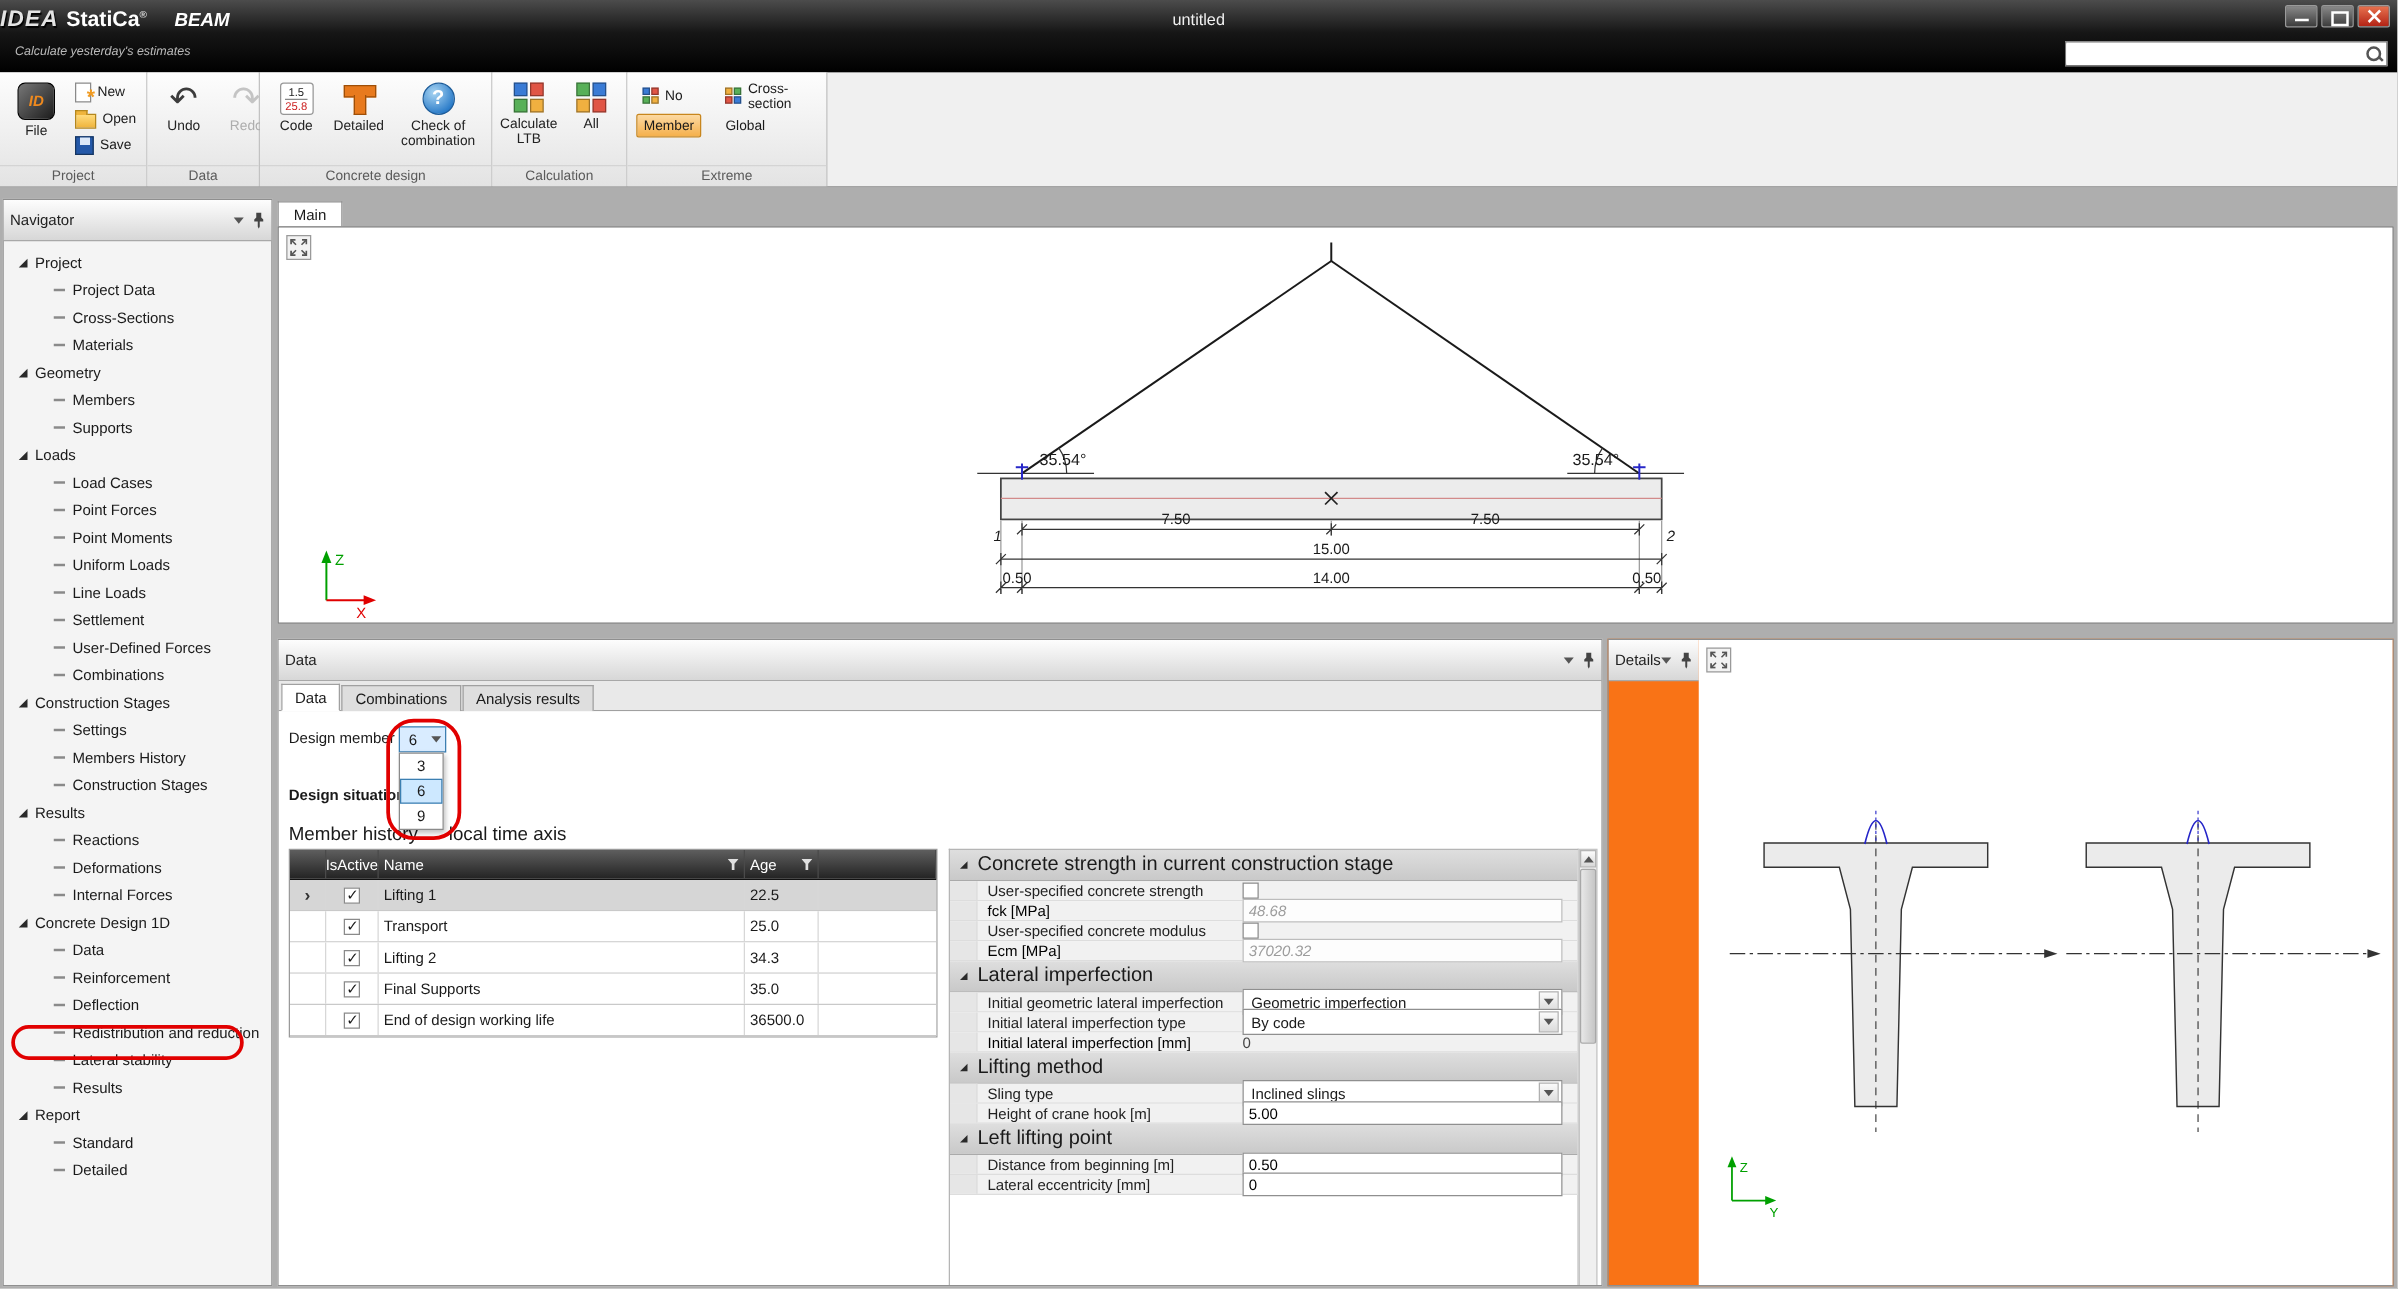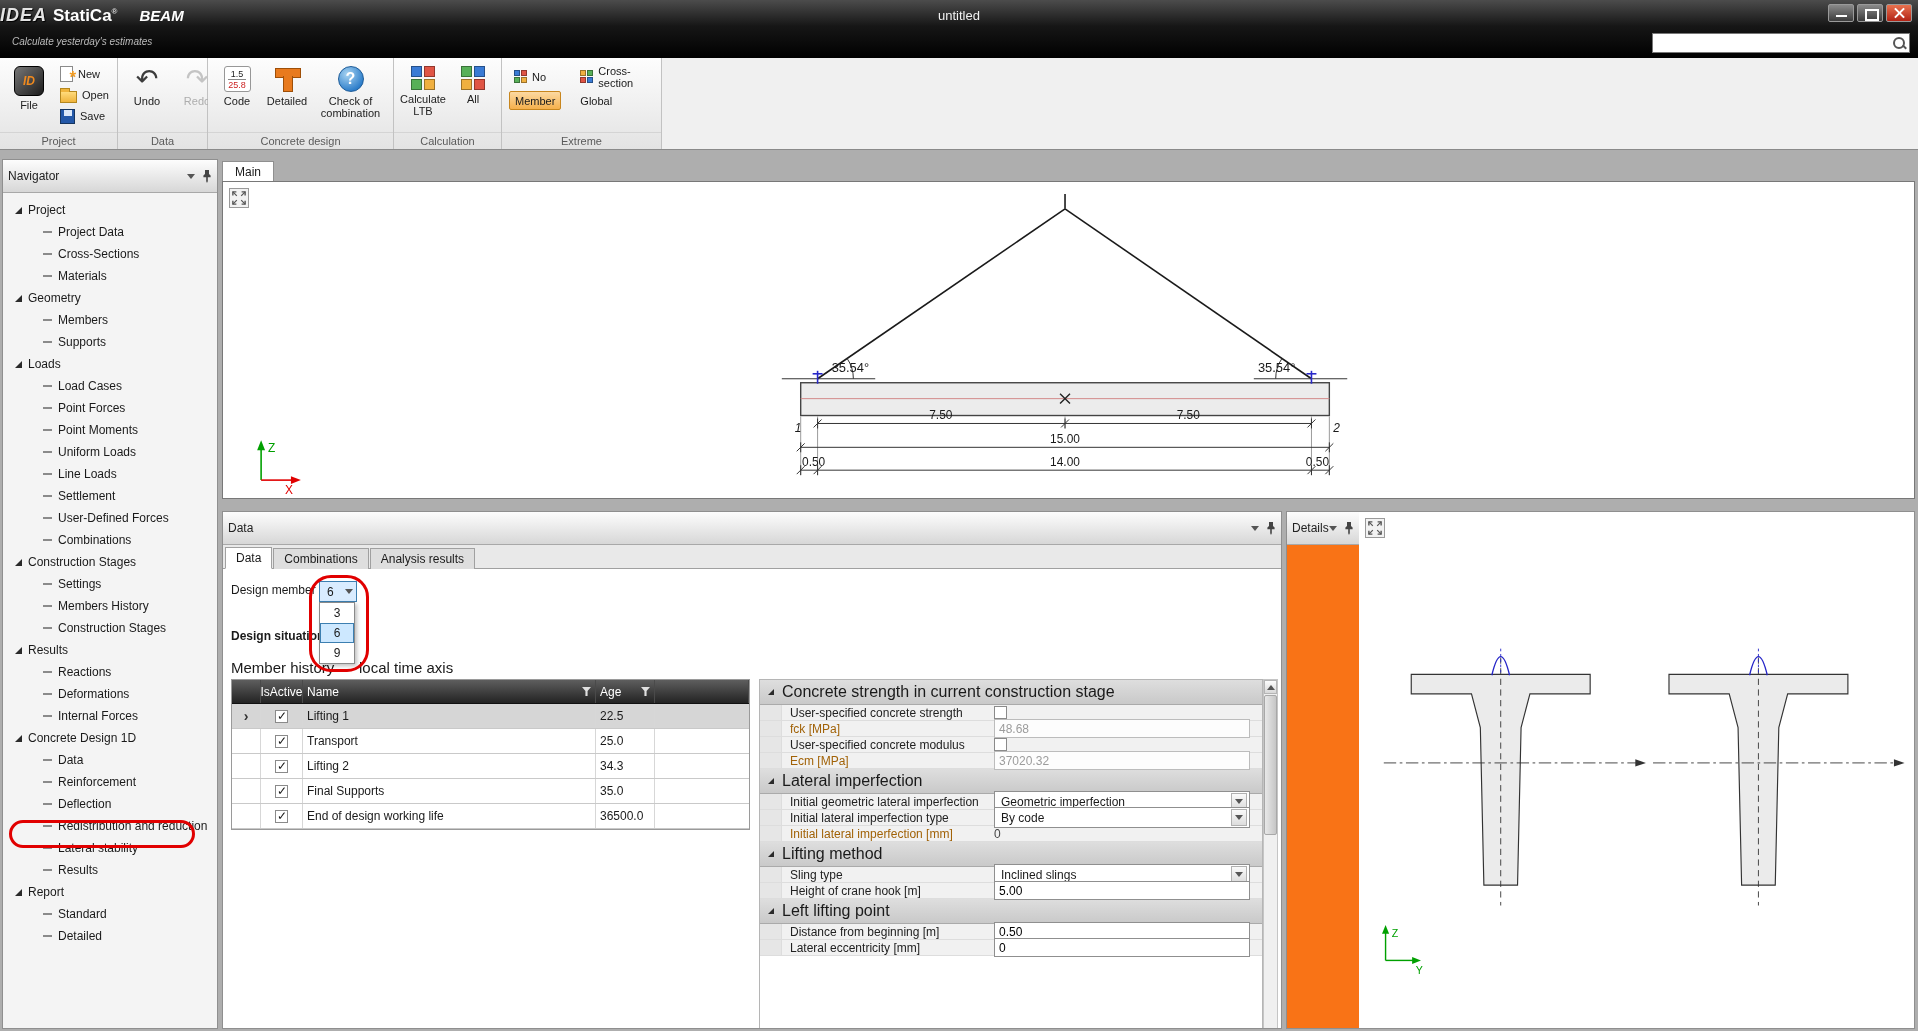--- a/index.html
+++ b/index.html
@@ -160,25 +160,25 @@
   .checkbox.checked::after { content:"✓"; position:absolute; top:-2px; left:1px; font-size:12px; color:#1a1a1a; }
 
   
   .props { position:absolute; left:536px; top:110px; width:504px; height:365px; overflow:hidden;
     border:1px solid #b5b5b5; border-bottom:0; }
   .psection { height:25px; background:linear-gradient(#dedede,#c9c9c9); border-bottom:1px solid #aaa;
     display:flex; align-items:center; gap:8px; padding-left:8px; font-size:16px; }
   .prow { height:16px; background:#f1f1f1; border-bottom:1px solid #ddd; display:flex; align-items:center; }
   .pgutter { width:22px; height:100%; background:#e6e6e6; border-right:1px solid #ddd; flex:none; }
   .plabel { width:212px; padding-left:8px; font-size:12px; color:#222; flex:none; }
-  .plabel.dis { color:#a16207; }
+  .plabel.dis { color:#000000; }
   .pctrl { flex:1; padding-right:12px; display:flex; align-items:center; }
   .pinput { width:100%; height:19px; border:1px solid #8f8f8f; font-size:12px; padding:0 4px;
     font-family:"Liberation Sans",sans-serif; background:#fff; }
-  .pinput.dis { color:#9c9c9c; border-color:#bcbcbc; background:#fdfdfd; }
+  .pinput.dis { color:#9c9c9c; border-color:#bcbcbc; background:#fdfdfd;font-style:italic; }
   .sel { width:100%; height:21px; background:#fff; border:1px solid #8f8f8f; display:flex;
     align-items:center; justify-content:space-between; padding:0 2px 0 6px; font-size:12px; }
   .arrow-box { width:16px; height:17px; background:linear-gradient(#fafafa,#dcdcdc); border:1px solid #b0b0b0;
     display:flex; align-items:center; justify-content:center; flex:none; }
   .ptext { font-size:12px; color:#444; }
 
   
   .pscroll { position:absolute; left:1040px; top:110px; width:15px; height:365px; background:#f0f0f0;
     border:1px solid #c5c5c5; }
   .sarrow { position:absolute; left:0; width:13px; height:14px; background:linear-gradient(#fcfcfc,#d8d8d8);

